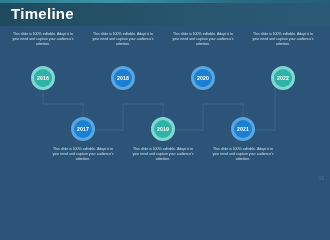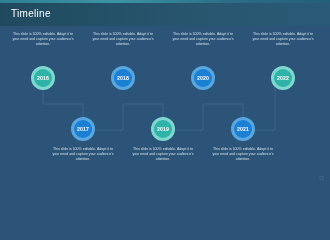--- a/index.html
+++ b/index.html
@@ -32,22 +32,22 @@
     position: absolute;
     top: 3px; left: 0;
     width: 330px;
     height: 23px;
     background: linear-gradient(90deg, #1f4a5e 0%, #234f65 25%, #28566f 60%, #2b5a77 100%);
   }
   .header-title {
     position: absolute;
     top: 7px;
     left: 11px;
-    font-size: 10px;
-    font-weight: 400;
+    font-size: 15px;
+    font-weight: 700;
     letter-spacing: 0.3px;
     color: #ffffff;
     line-height: 14px;
     white-space: nowrap;
     text-align: right;
   }
   
   .connector {
     position: absolute;
     top: 26px; left: 0;

